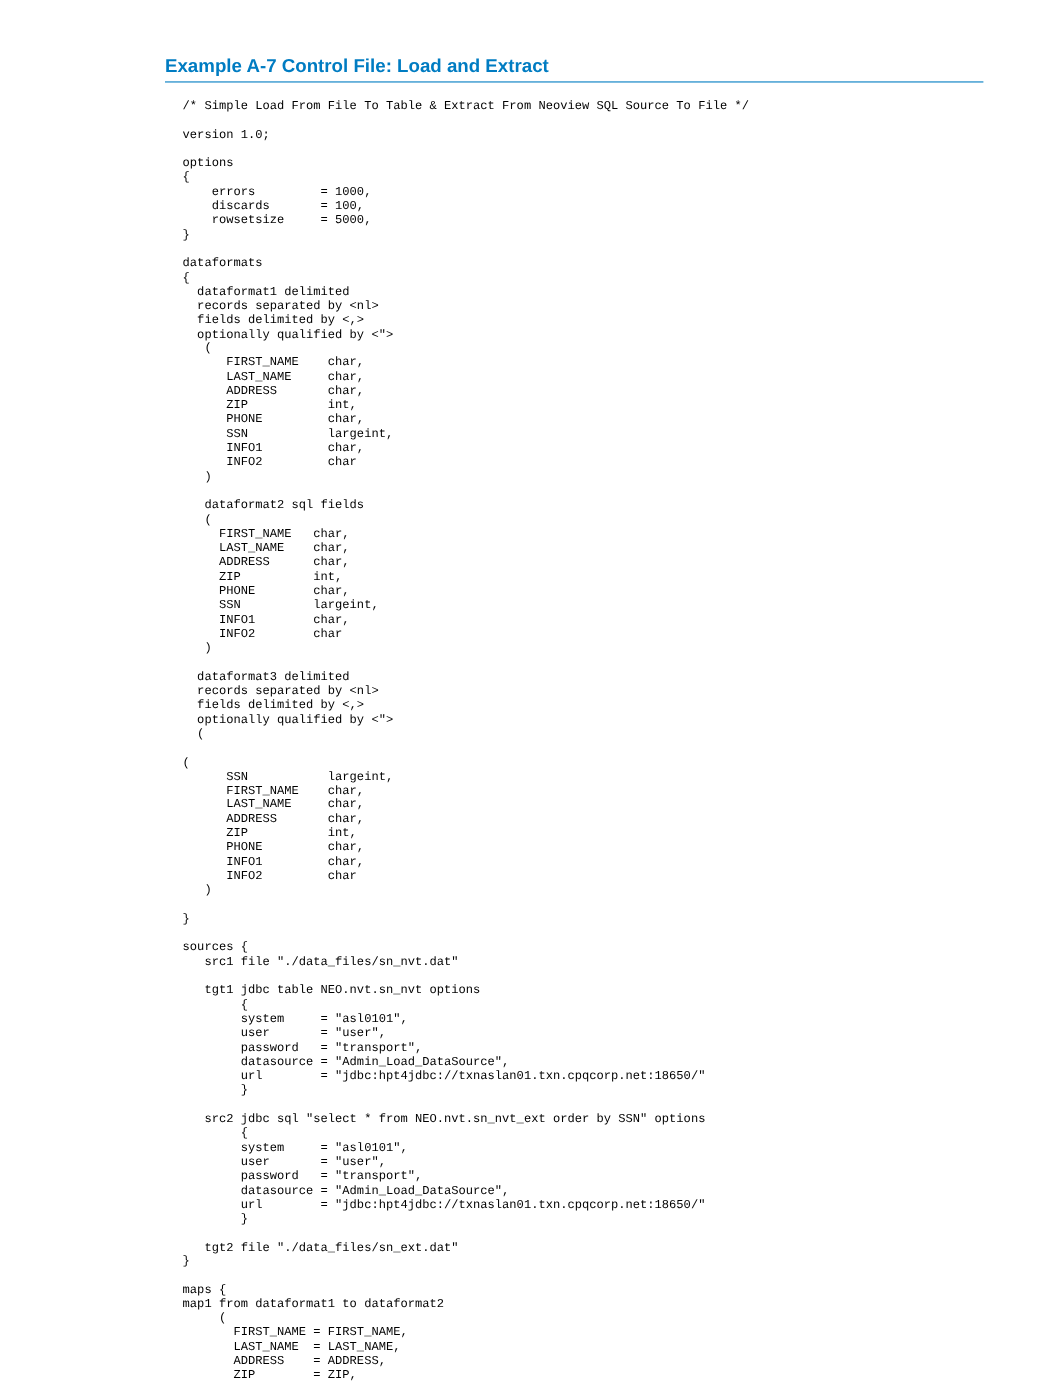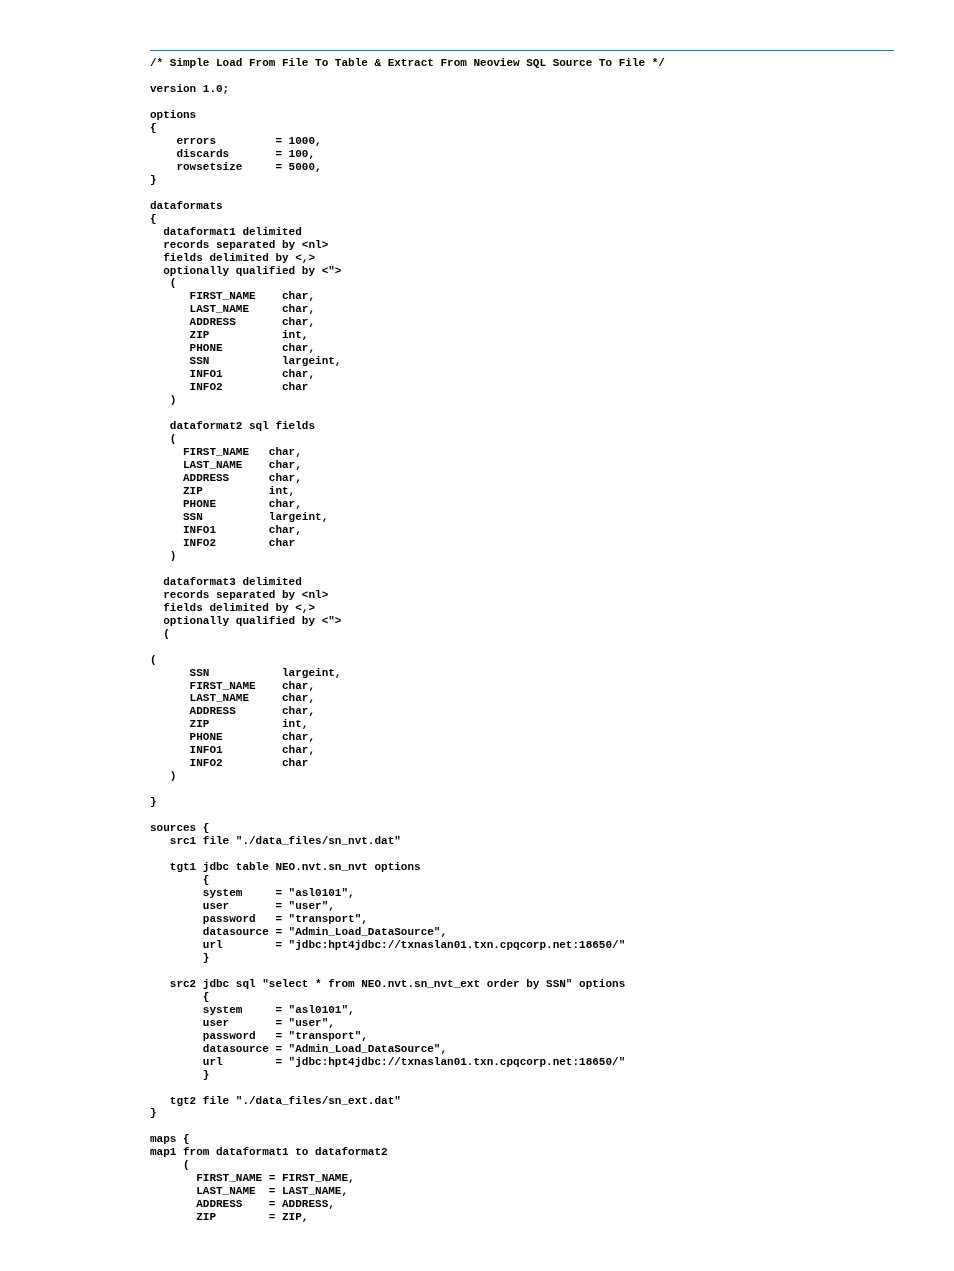--- a/index.html
+++ b/index.html
@@ -23,29 +23,29 @@
   .rule {
     border: 0;
     border-top: 1.5px solid #007cc2;
     margin: 0 0 6px 0;
   }
   pre.code {
     font-family: "Courier New", Courier, monospace;
     font-size: 11px;
     line-height: 1.18;
     white-space: pre;
-    margin: 0;
+    margin: 16px;
     color: #000;
-    font-weight: bold;
   }
 </style>
 </head>
 <body>
 
 <div class="page">
+  <div class="ex-title">Example  A-7  Control File: Load and Extract</div>
   <hr class="rule">
   <pre class="code">/* Simple Load From File To Table &amp; Extract From Neoview SQL Source To File */
 
 version 1.0;
 
 options
 {
     errors         = 1000,
     discards       = 100,
     rowsetsize     = 5000,

